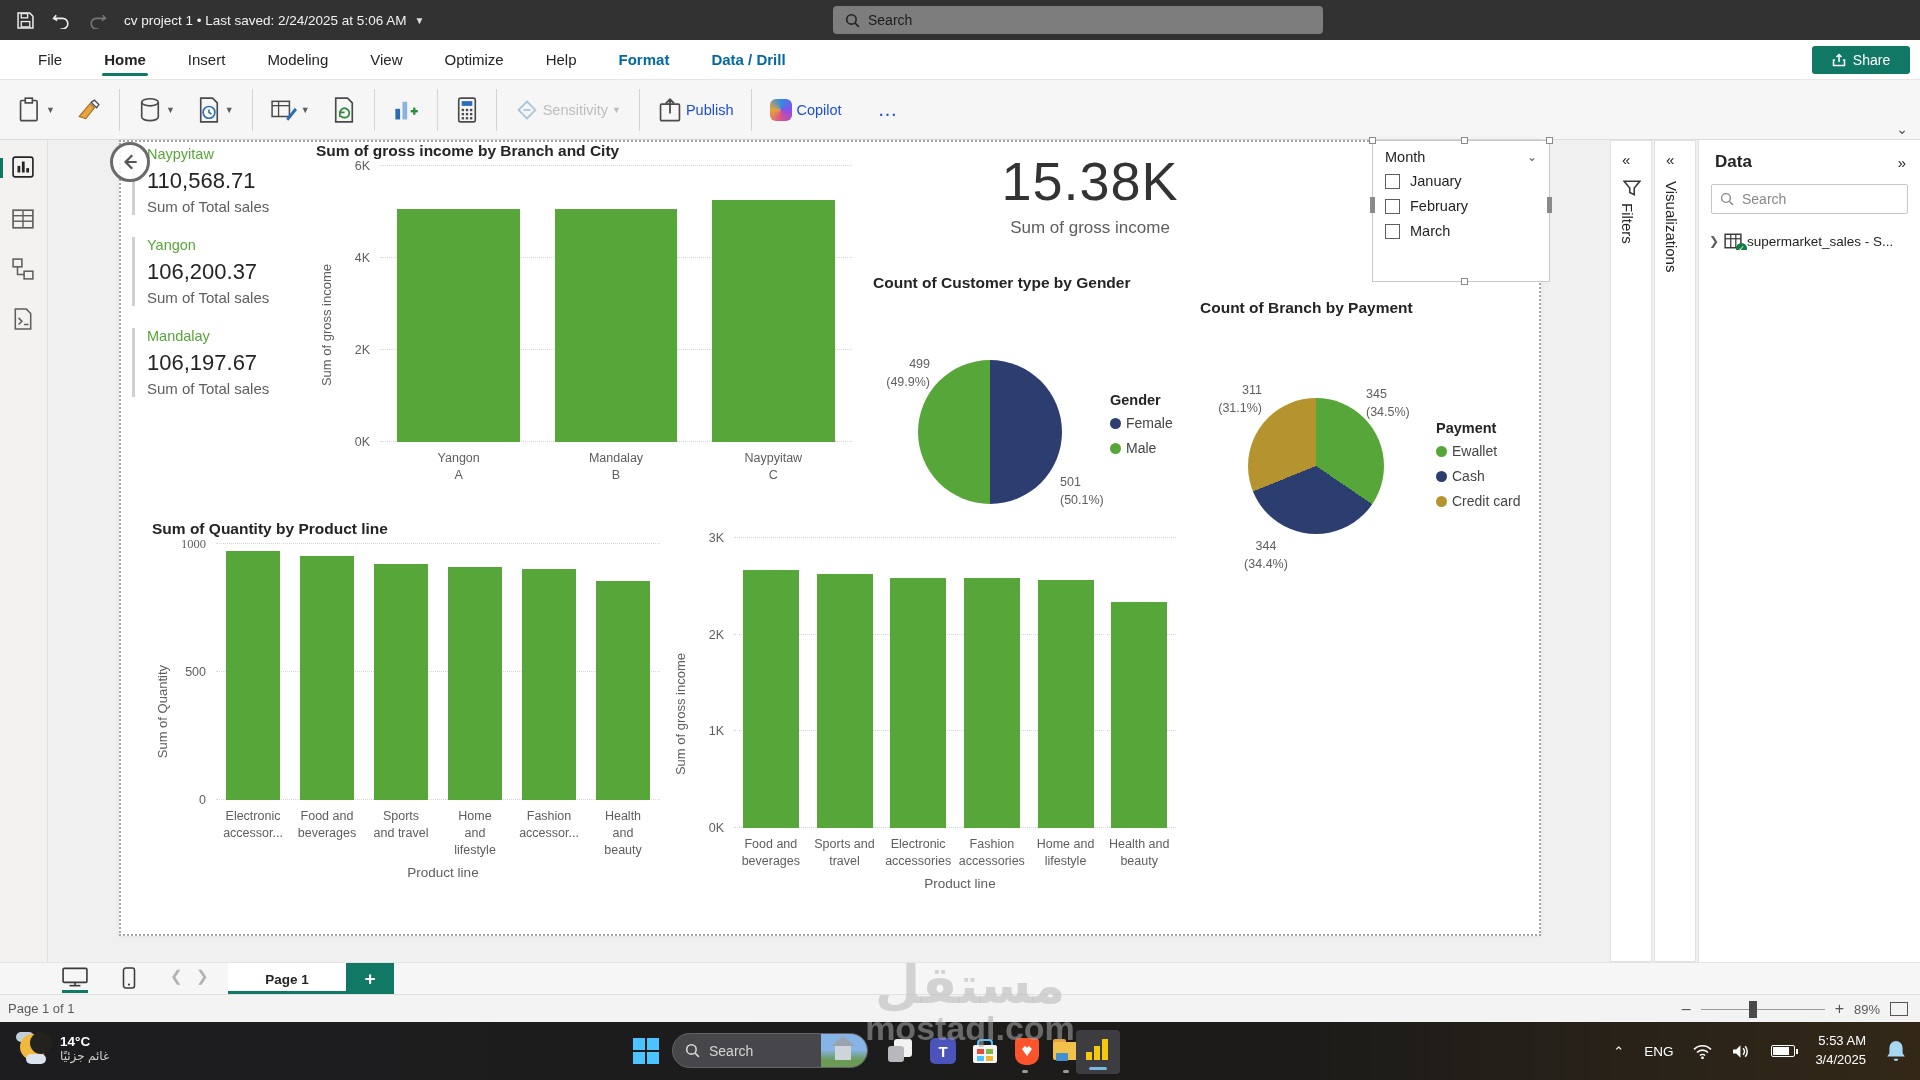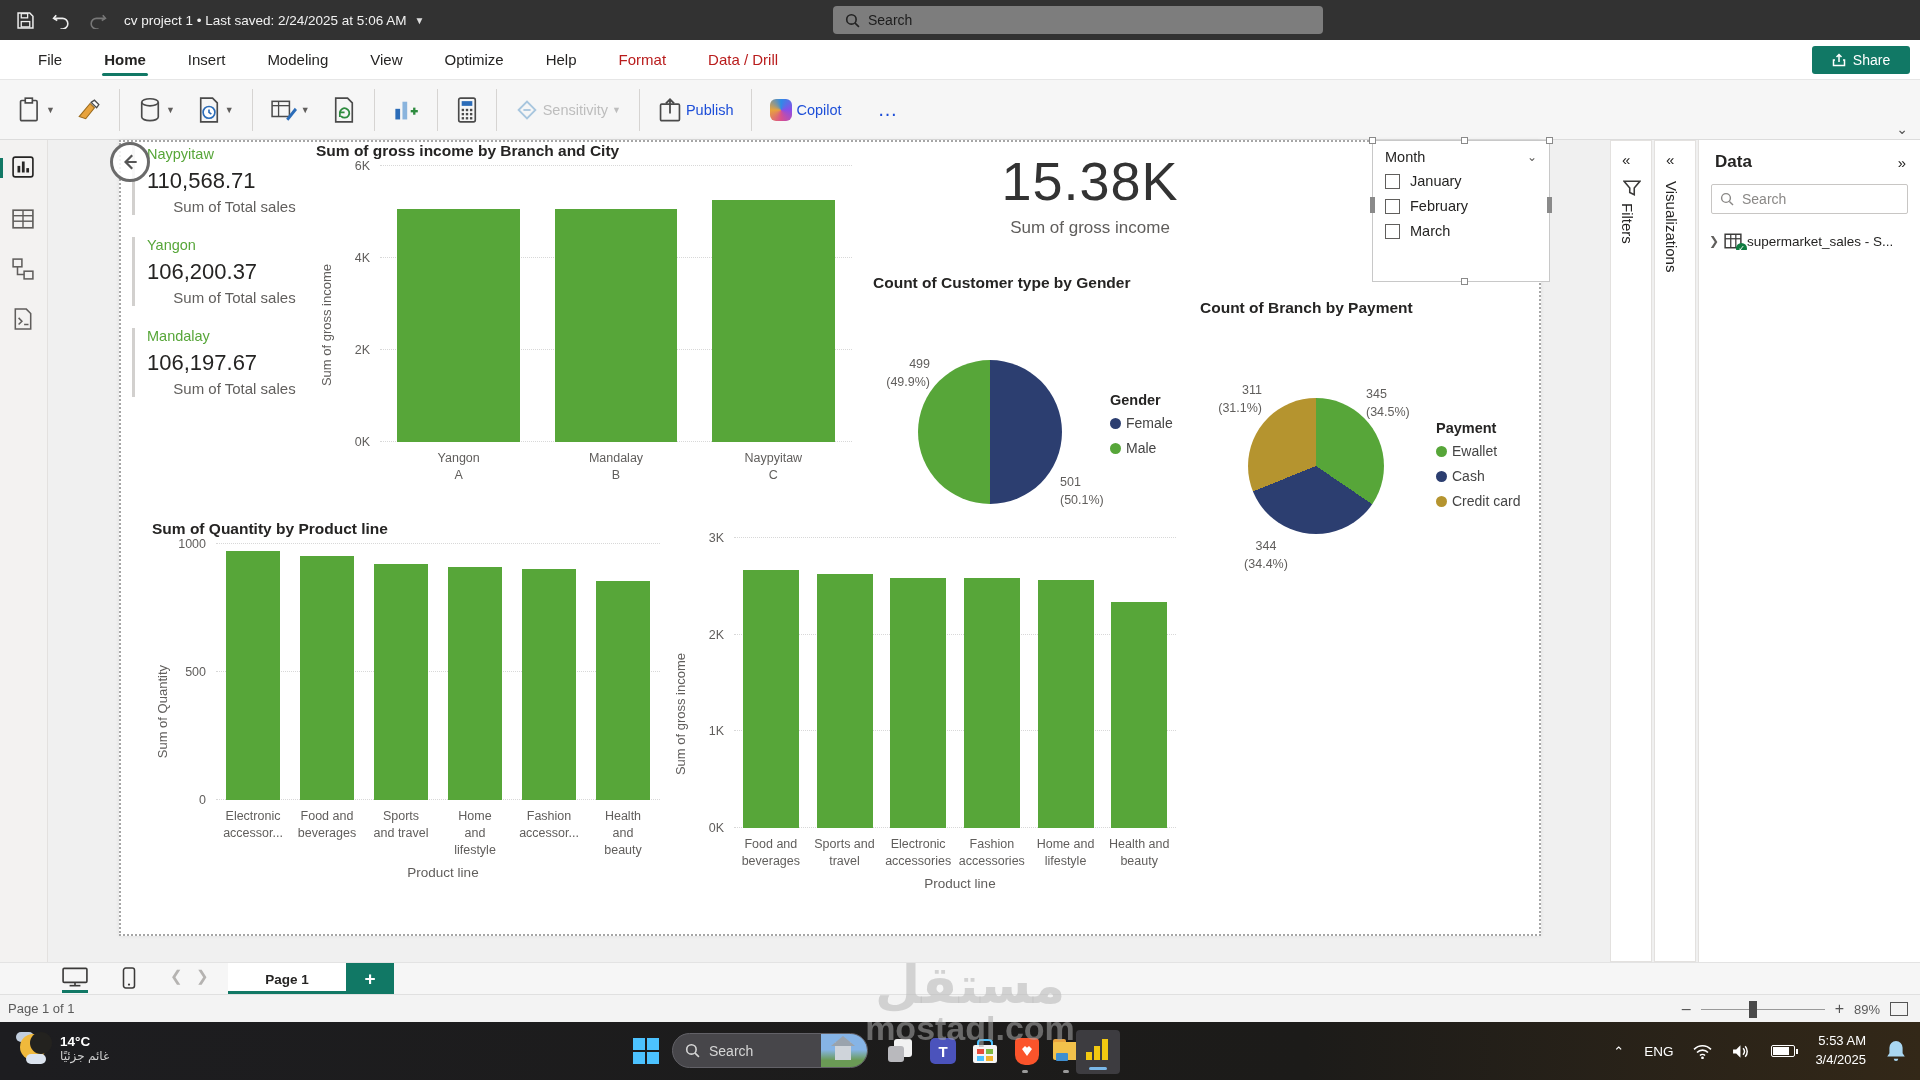--- a/index.html
+++ b/index.html
@@ -24,21 +24,21 @@
   .winbtn { width:46px; height:40px; display:flex; align-items:center; justify-content:center; color:#eee; font-size:14px; }
 
   
   .menubar { position:absolute; left:0; top:40px; width:1920px; height:40px; background:#fff;
     display:flex; align-items:center; border-bottom:1px solid #e6e6e6; }
   .menu-item { font-size:15px; color:#252423; padding:0 4px; margin-left:34px; height:40px;
     display:flex; align-items:center; position:relative; }
   .menu-item.active { font-weight:bold; }
   .menu-item.active::after { content:""; position:absolute; left:2px; right:2px; bottom:4px;
     height:3px; background:#117865; border-radius:2px; }
-  .menu-item.ctx { color:#b91c1c; font-weight:normal; }
+  .menu-item.ctx { color:#0369a1; font-weight:bold; }
   .share-btn { position:absolute; right:10px; top:6px; height:28px; width:98px; background:#117865;
     color:#fff; border-radius:3px; display:flex; align-items:center; justify-content:center;
     gap:7px; font-size:14px; }
 
   
   .ribbon { position:absolute; left:0; top:80px; width:1920px; height:60px; background:#f6f6f6;
     border-bottom:1px solid #dcdcdc; display:flex; align-items:center; }
   .rb-group { display:flex; align-items:center; gap:22px; padding:0 18px; }
   .rb-sep { width:1px; height:42px; background:#d6d4d2; }
   .rb-ic { display:flex; align-items:center; gap:4px; color:#3b3a39; }
@@ -59,21 +59,21 @@
 
   
   .page { position:absolute; left:119px; top:0px; width:1422px; height:796px; background:#fff;
     border:2px dotted #a6a6a6; box-shadow:0 0 4px rgba(0,0,0,.07); }
 
   
   .cardlist { position:absolute; left:132px; top:6px; width:190px; }
   .mcard { border-left:3px solid #d2d0ce; padding-left:12px; margin-bottom:22px; }
   .mcard .city { color:#57A639; font-size:14.5px; margin-bottom:6px; }
   .mcard .val { color:#252423; font-size:22px; margin-bottom:4px; }
-  .mcard .lbl { color:#605e5c; font-size:15px;text-align:center; }
+  .mcard .lbl { color:#605e5c; font-size:15px; }
   .back-btn { position:absolute; left:110px; top:2px; width:40px; height:40px; border-radius:50%;
     border:3px solid #6a6a6a; background:rgba(255,255,255,.85); display:flex; align-items:center;
     justify-content:center; color:#555; z-index:5; }
 
   
   .barchart { position:absolute; }
   .bc-title { font-size:15.5px; font-weight:bold; color:#252423; height:24px; white-space:nowrap; overflow:hidden; }
   .bc-body { display:flex; }
   .bc-ylab { width:20px; display:flex; align-items:center; justify-content:center; }
   .bc-ylab span { writing-mode:vertical-rl; transform:rotate(180deg); font-size:13px; color:#605e5c; }
@@ -564,21 +564,21 @@
       <div class="bc-ylab">
           <span>Sum of Quantity</span>
         </div>
       <div class="bc-col">
         <div class="bc-plot" style="height:256px">
             <div class="gridline" style="bottom: 0%;"></div>
             <span class="ytick" style="bottom: 0%;">0</span>
             <div class="gridline" style="bottom: 50%;"></div>
             <span class="ytick" style="bottom: 50%;">500</span>
             <div class="gridline" style="bottom: 100%;"></div>
-            <span class="ytick" style="bottom: 100%;">1000</span>
+            <span class="ytick" style="bottom: 100%; font-family: Liberation Serif, serif;">1000</span>
             <div class="bars">
               <div class="barcol">
                 <div class="bar" style="height: 97.1%; width: 72%; background: rgb(87, 166, 57);"></div>
               </div>
               <div class="barcol">
                 <div class="bar" style="height: 95.2%; width: 72%; background: rgb(87, 166, 57);"></div>
               </div>
               <div class="barcol">
                 <div class="bar" style="height: 92%; width: 72%; background: rgb(87, 166, 57);"></div>
               </div>

